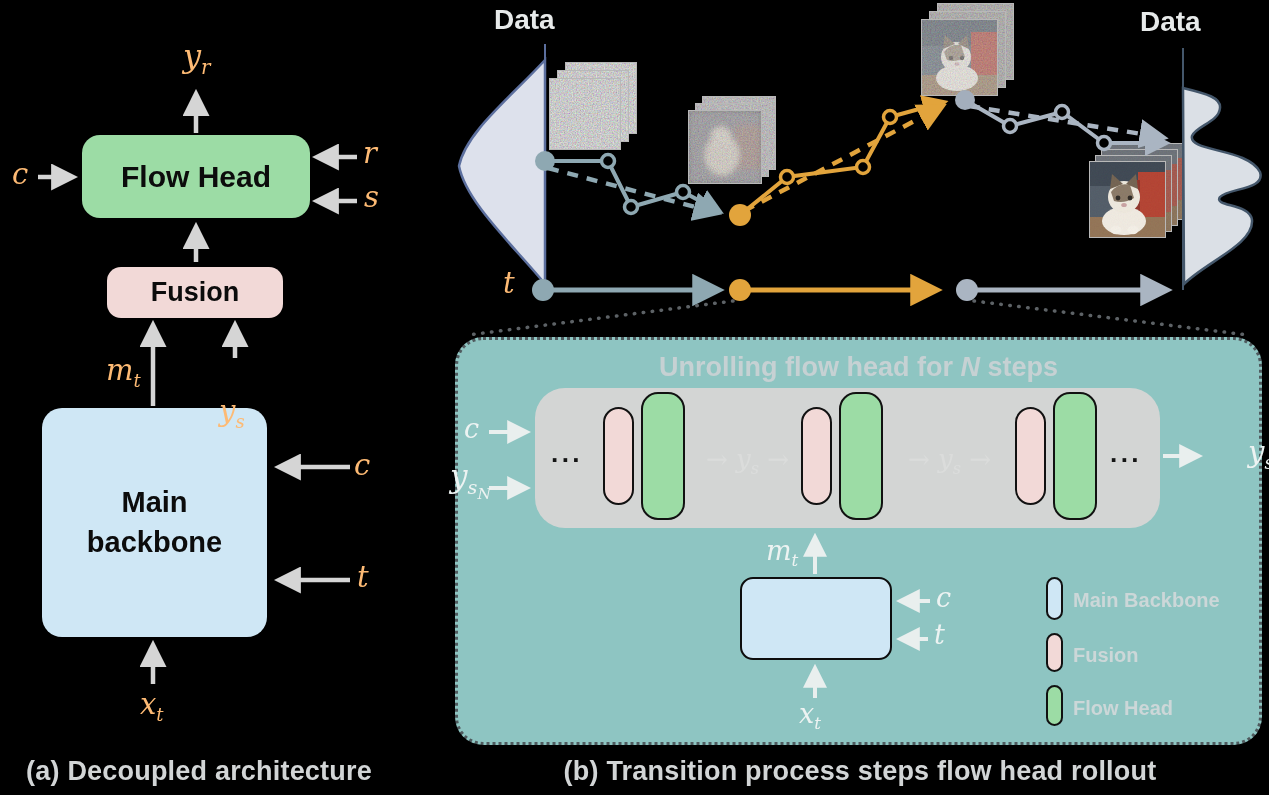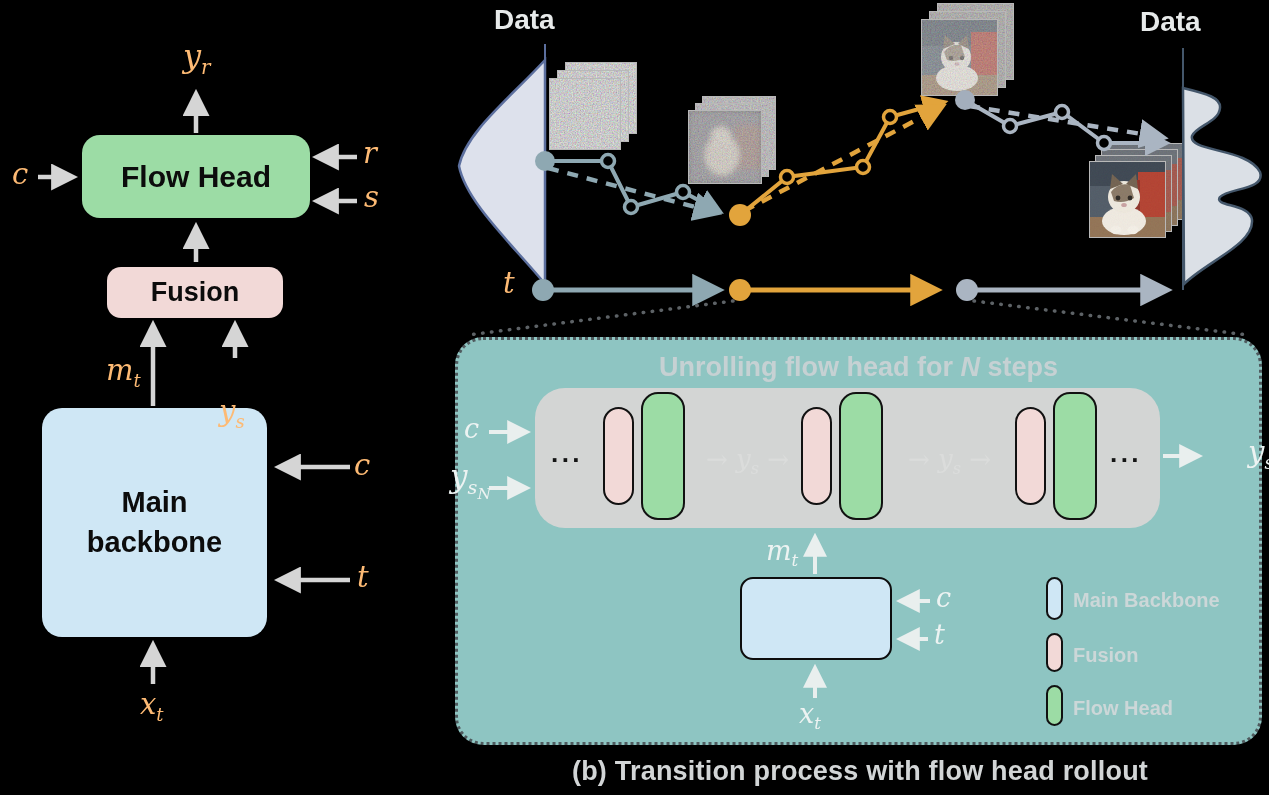--- a/index.html
+++ b/index.html
@@ -54,20 +54,22 @@
     <i>m</i><sub><i>t</i></sub></div>
   <div class="abs mathlab z50" style="left:219px;top:356px;margin-top:41px;">
     <i>y</i><sub><i>s</i></sub></div>
   <div class="abs mathlab z50" style="left:354px;top:451px;">
     <i>c</i></div>
   <div class="abs mathlab z50" style="left:357px;top:563px;">
     <i>t</i></div>
   <div class="abs mathlab z50" style="left:140px;top:690px;">
     <i>x</i><sub><i>t</i></sub></div>
 
+  <div class="abs caption z50" style="left:0;top:756px;width:398px;">
+    <span>(a) Decoupled architecture</span></div>
 
   <div class="abs distlabel z50" style="left:494px;top:4px;">
     <span>Data</span></div>
   <div class="abs distlabel z50" style="left:1140px;top:6px;">
     <span>Data</span></div>
   <div class="abs mathlab z50" style="left:503px;top:269px;">
     <i>t</i></div>
 
   <div class="abs z10" style="left: 455px; top: 337px; width: 807px; height: 408px; border-radius: 28px; border: 3px dotted rgb(79, 90, 94); box-sizing: border-box; background: rgb(142, 197, 194);"></div>
 
@@ -116,21 +118,21 @@
   <div class="abs legend-label z50" style="left:1073px;top:589px;">
     <span>Main Backbone</span></div>
   <div class="abs pill z30" style="left: 1046px; top: 633px; width: 17px; height: 39px; border-width: 2px; background: rgb(242, 217, 215);"></div>
   <div class="abs legend-label z50" style="left:1073px;top:644px;">
     <span>Fusion</span></div>
   <div class="abs pill z30" style="left: 1046px; top: 685px; width: 17px; height: 41px; border-width: 2px; background: rgb(156, 220, 165);"></div>
   <div class="abs legend-label z50" style="left:1073px;top:697px;">
     <span>Flow Head</span></div>
 
   <div class="abs caption z50" style="left:455px;top:756px;width:810px;">
-    <span>(b) Transition process with flow head rollout</span></div>
+    <span>(b) Transition process steps flow head rollout</span></div>
 
   <div class="abs z20" style="left:549px;top:61px;width:90px;height:90px;">
     <div class="card" style="left:16px;top:1px;width:72px;height:72px;">
       <svg width="70" height="70">
           <rect width="70" height="70" fill="#8a8a84"></rect>
           <rect width="70" height="70" filter="url(#fNoise)"></rect>
         </svg>
       </div>
     <div class="card" style="left:8px;top:9px;width:72px;height:72px;">
       <svg width="70" height="70">

